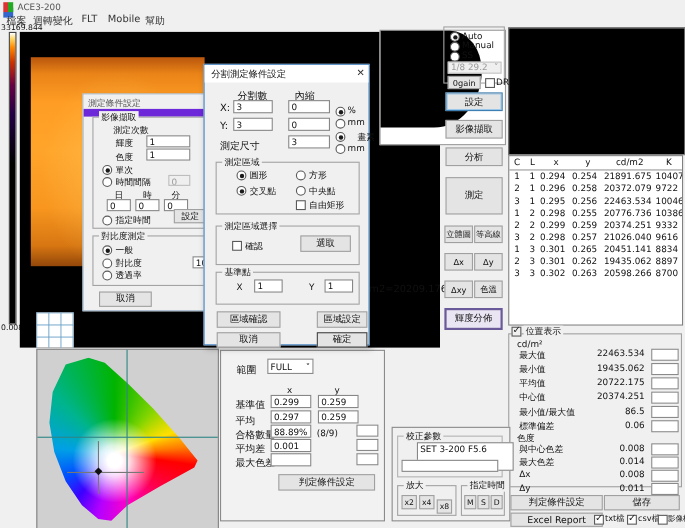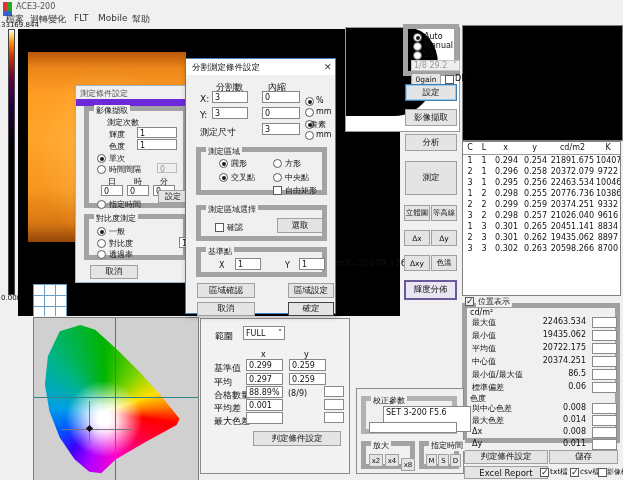--- a/index.html
+++ b/index.html
@@ -7,36 +7,36 @@
        font-family:"DejaVu Sans","Liberation Sans",sans-serif;font-size:9px;color:#111}
   .t{position:absolute;white-space:nowrap}
   .btn{position:absolute;background:#e4e4e4;border:1px solid #a0a0a0;box-sizing:border-box;
        display:flex;align-items:center;justify-content:center;font-size:8.5px;cursor:default}
   .btn.small{font-size:7.5px}
   .btn.focus{border:1px solid #3c7fb1;box-shadow:inset 0 0 0 1px #9cc7e8}
   .btn.active{border:2px solid #6a5a9a;background:#e9e5f2}
   .fld{position:absolute;background:#fff;border:1px solid #878787;box-sizing:border-box;
        font-size:8px;padding:1px 2px;overflow:hidden;white-space:nowrap}
   .fld.dis{background:#efefef;color:#9a9a9a;border-color:#bdbdbd}
-  .grp{position:absolute;border:5px solid #a3a3a3;box-sizing:border-box}
+  .grp{position:absolute;border:1px solid #a3a3a3;box-sizing:border-box}
   .grp>.glabel{position:absolute;top:-6px;left:5px;background:#f0f0f0;padding:0 2px;font-size:8px;white-space:nowrap}
   .radio{position:absolute;width:9px;height:9px;border:1px solid #5a5a5a;border-radius:50%;background:#fff;box-sizing:border-box}
   .radio.on::after{content:"";position:absolute;left:1.5px;top:1.5px;width:4px;height:4px;border-radius:50%;background:#1a1a1a}
   .chk{position:absolute;width:9px;height:9px;border:1px solid #5a5a5a;background:#fff;box-sizing:border-box}
   .chk.on::after{content:"✓";position:absolute;left:0px;top:-2px;font-size:9px;color:#222}
   .box{position:absolute;background:#fff;border:1px solid #8a8a8a;box-sizing:border-box}
   .dd{position:absolute;background:#fff;border:1px solid #8a8a8a;box-sizing:border-box;font-size:8px;
       display:flex;align-items:center;justify-content:space-between;padding:0 2px}
   .dd.dis{background:#efefef;color:#9a9a9a;border-color:#c4c4c4}
   .dlg{position:absolute;background:#f0f0f0;box-sizing:border-box}
   
   #mtable{position:absolute;left:462px;top:141px;width:159px;height:155px;background:#fff;
           border:1px solid #808080;box-sizing:border-box;font-size:8px;line-height:11px}
   .trow{display:grid;grid-template-columns:14px 14px 29px 29px 47px 24px;height:11px}
-  .trow span{text-align:right;padding-right:2px;overflow:hidden}
+  .trow span{text-align:left;padding-right:2px;overflow:hidden}
   .trow span.c{text-align:center;padding-right:0}
   .thead{border-bottom:1px solid #9a9a9a;height:12px}
   .thead span{text-align:center;padding-right:0}
   .sv{position:absolute;width:88px;text-align:right;font-size:8px;white-space:nowrap}
   .slabel{position:absolute;font-size:8px;white-space:nowrap}
 </style>
 </head>
 <body>
 
 <div class="t" style="left:3px;top:2px;width:9px;height:9px;background:
@@ -344,21 +344,21 @@
   <span class="t" style="left:14px;top:51px">Y:</span>
   <span class="fld" style="left:26px;top:48px;width:36px;height:12px">3</span>
   <span class="fld" style="left:76px;top:48px;width:38px;height:12px">0</span>
   <span class="radio on" style="left:119px;top:38px"></span>
   <span class="t" style="left:130px;top:37px;font-size:8px">%</span>
   <span class="radio" style="left:119px;top:49px"></span>
   <span class="t" style="left:130px;top:48px;font-size:8px">mm</span>
   <span class="t" style="left:14px;top:67px">測定尺寸</span>
   <span class="fld" style="left:76px;top:64px;width:38px;height:12px">3</span>
   <span class="radio on" style="left:119px;top:61px"></span>
-  <span class="t" style="left:124px;top:60px;font-size:8px">畫素</span>
+  <span class="t" style="left:139px;top:60px;font-size:8px">畫素</span>
   <span class="radio" style="left:119px;top:72px"></span>
   <span class="t" style="left:130px;top:71px;font-size:8px">mm</span>
   <div class="grp" style="left:10px;top:146px;width:131px;height:36px">
     <span class="glabel">測定區域選擇</span>
     <span class="chk" style="left:14px;top:13px"></span>
     <span class="t" style="left:26px;top:12px;font-size:8px">確認</span>
     <div class="btn" style="left:76px;top:8px;width:46px;height:15px">選取</div>
   </div>
   <div class="grp" style="left:10px;top:88px;width:131px;height:48px">
     <span class="glabel">測定區域</span>

